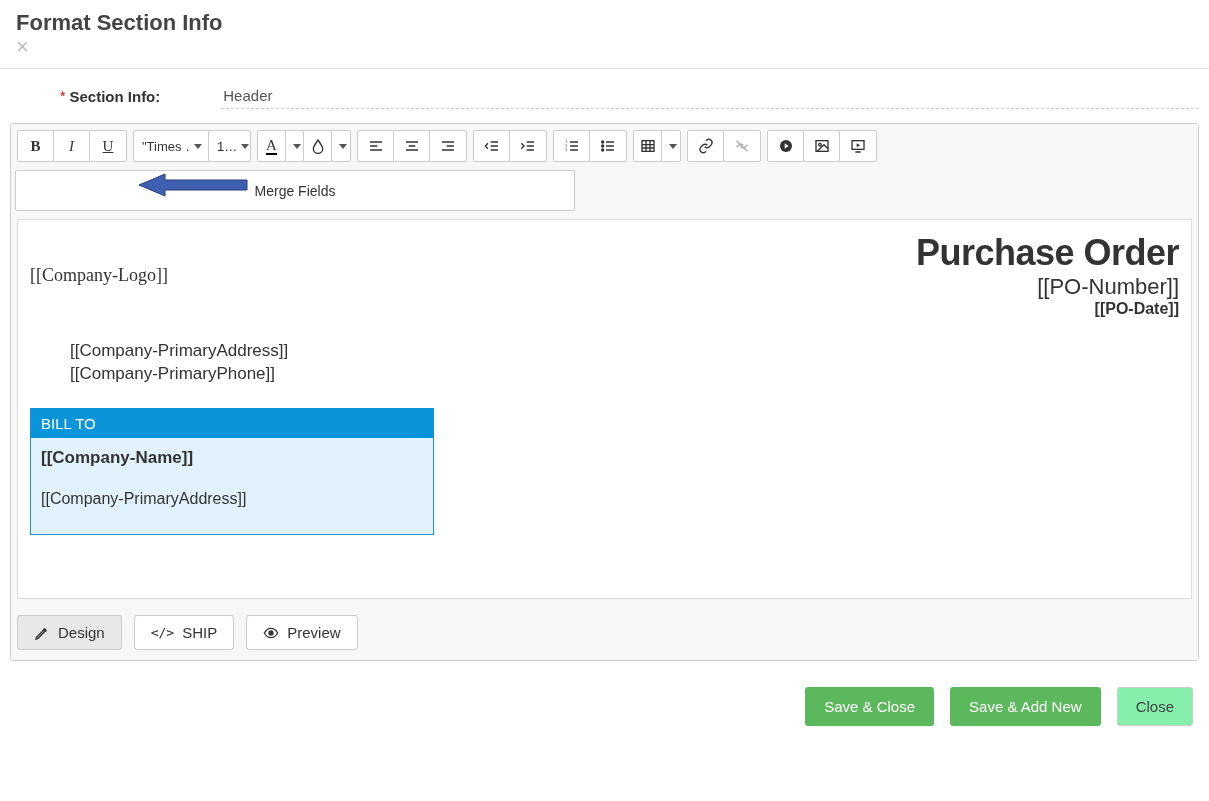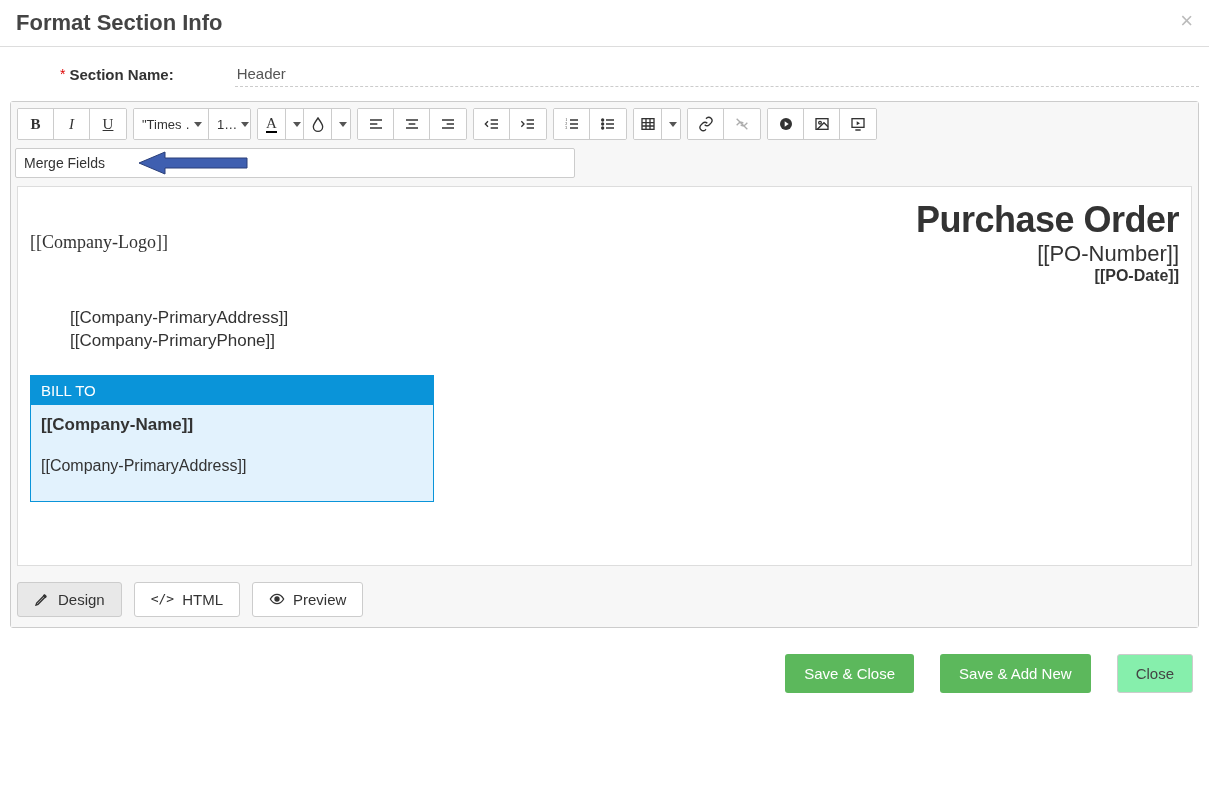--- a/index.html
+++ b/index.html
@@ -13,20 +13,21 @@
   .modal {
     width: 1209px;
     padding: 0;
   }
   .modal-header {
     display: flex;
     justify-content: space-between;
     align-items: flex-start;
     padding: 10px 16px 10px 16px;
     border-bottom: 1px solid #ddd;
+    flex-direction: column;
   }
   .modal-title {
     font-size: 22px;
     font-weight: 600;
     color: #444;
   }
   .close-x {
     color: #bbb;
     font-size: 22px;
     font-weight: 300;
@@ -106,25 +107,25 @@
     display: flex;
     align-items: center;
     padding: 2px 4px 6px 4px;
     background: #f7f7f7;
     position: relative;
   }
   .merge-sel {
     border: 1px solid #ccc;
     border-radius: 2px;
     background: #fff;
-    height: 30px;
+    height: 41px;
     width: 560px;
     display: flex;
     align-items: center;
-    justify-content: flex-start;
+    justify-content: center;
     padding: 0 8px;
     font-size: 14px;
     cursor: pointer;
   }
   .arrow-callout {
     position: absolute;
     left: 128px;
     top: 4px;
     pointer-events: none;
   }
@@ -183,30 +184,30 @@
     gap: 12px;
     padding: 10px 6px;
     background: #f7f7f7;
   }
   .view-btn {
     border: 1px solid #ccc;
     border-radius: 3px;
     background: #fff;
     padding: 8px 16px;
     display: flex;
-    align-items: flex-start;
+    align-items: center;
     gap: 8px;
     font-size: 15px;
     cursor: pointer;
   }
   .view-btn.active { background: #e8e8e8; }
   .footer {
     display: flex;
     justify-content: flex-end;
-    gap: 26px;
+    gap: 16px;
     padding: 16px 16px 10px 16px;
   }
   .btn {
     border-radius: 3px;
     padding: 10px 18px;
     font-size: 15px;
     cursor: pointer;
     border: 1px solid transparent;
   }
   .btn-green { background: #5cb85c; color: #fff; }
@@ -220,21 +221,21 @@
 
 <div class="modal">
 
   <div class="modal-header">
     <div class="modal-title">Format Section Info</div>
     <div class="close-x">×</div>
   </div>
 
   <div class="field-row">
     <span class="req">*</span>
-    <span class="field-label">Section Name:</span>
+    <span class="field-label">Section Info:</span>
     <input class="field-input" value="Header" style="">
   </div>
 
   <div class="editor-frame">
 
     <div class="toolbar">
 
       <div class="tb-group">
         <div class="tb-btn">
             <b>B</b>
@@ -435,21 +436,21 @@
     <div class="view-tabs">
       <div class="view-btn active">
         <svg class="icon" viewBox="0 0 24 24" stroke="#333" stroke-width="2" fill="none">
             <path d="M3 21l3-1 12-12-2-2L4 18l-1 3z"></path>
             <path d="M14 6l4 4"></path>
           </svg>
         <span>Design</span>
       </div>
       <div class="view-btn">
         <span class="mono">&lt;/&gt;</span>
-        <span>HTML</span>
+        <span>SHIP</span>
       </div>
       <div class="view-btn">
         <svg class="icon" viewBox="0 0 24 24" stroke="#333" stroke-width="2" fill="none">
             <path d="M2 12s4-7 10-7 10 7 10 7-4 7-10 7S2 12 2 12z"></path>
             <circle cx="12" cy="12" r="3" fill="#333"></circle>
           </svg>
         <span>Preview</span>
       </div>
     </div>
   </div>

